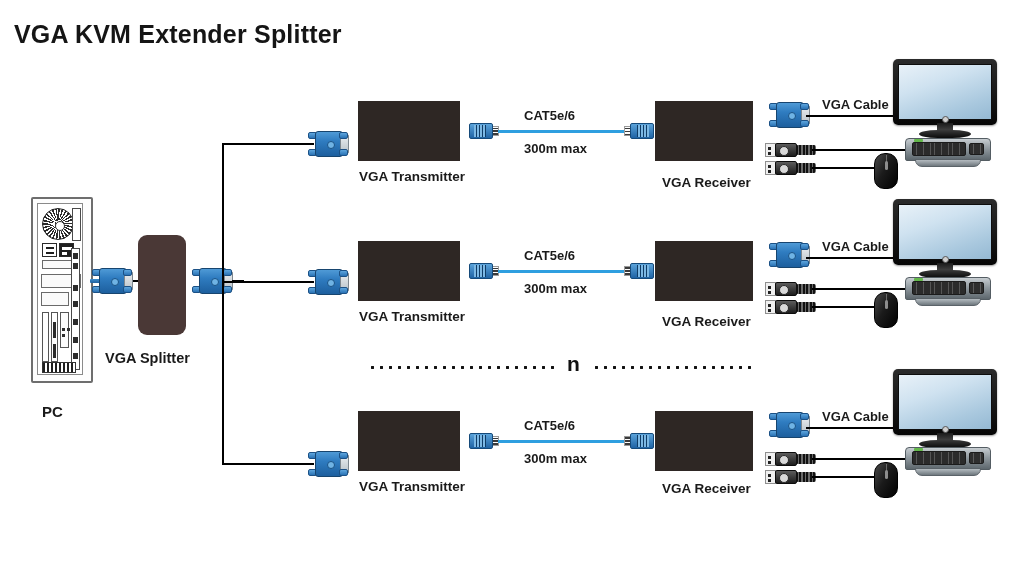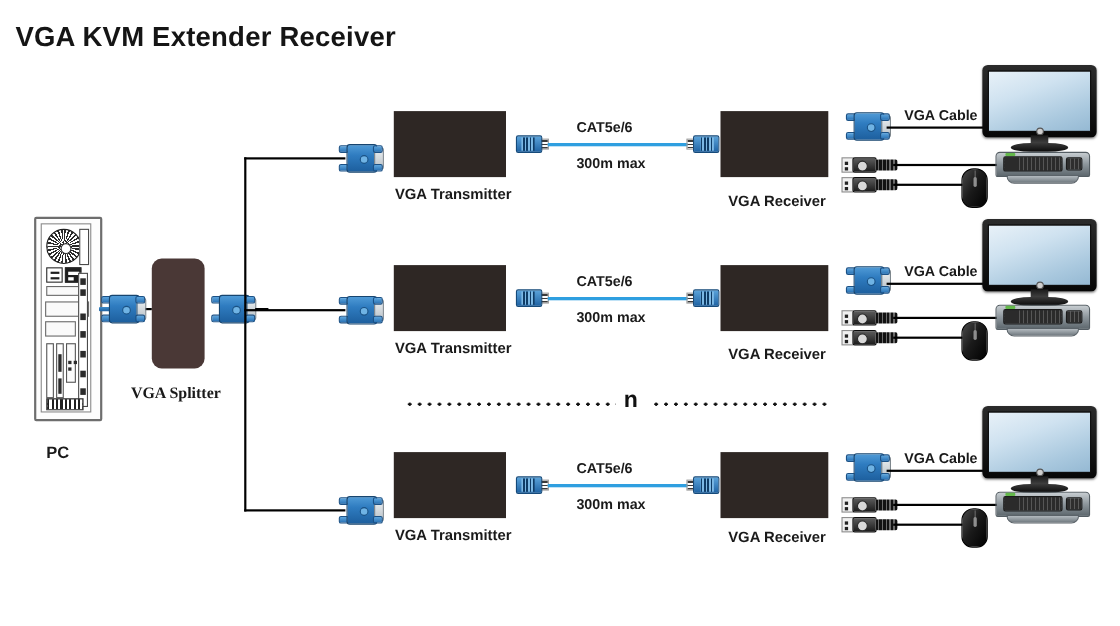--- a/index.html
+++ b/index.html
@@ -119,21 +119,21 @@
   .mouse .split{position:absolute;left:11px;top:1px;width:1px;height:7px;background:#6a6a6a;}
   
   .dots{position:absolute;height:3px;
         background-image:radial-gradient(circle,#111 1.4px,transparent 1.6px);
         background-size:9px 3px;background-repeat:repeat-x;}
   #n-label{position:absolute;font-size:21px;font-weight:bold;color:#111;}
 </style>
 </head>
 <body>
 
-<div class="abs" id="title">VGA KVM Extender Receiver</div>
+<div class="abs" id="title">VGA KVM Extender Splitter</div>
 
 <div class="abs" style="left:31px;top:197px;">
   <div class="pc-case"></div>
   <div class="pc-inner">
     <div class="pc-fan">
         <div class="pc-fanhub"></div>
       </div>
     <div class="pc-bay" style="left:4px;top:39px;width:15px;height:14px;">
       <div class="pc-bay-ico" style="left:3px;top:3px;width:8px;height:2px;"></div>
       <div class="pc-bay-ico" style="left:3px;top:8px;width:8px;height:2px;"></div>
@@ -174,21 +174,21 @@
   <div class="scr1 screw"></div>
   <div class="scr2 screw"></div>
   <div class="bodyw"></div>
   <div class="dot"></div>
   <div class="shell"></div>
   <div class="scr3 screw"></div>
   <div class="scr4 screw"></div>
 </div>
 
 <div class="splitter" style="left:138px;top:235px;"></div>
-<div class="abs lbl" style="left:119px;top:350px;font-size:14.5px;font-family:Liberation Serif, serif;">VGA Splitter</div>
+<div class="abs lbl" style="left:105px;top:350px;font-size:14.5px;">VGA Splitter</div>
 <div class="vga" style="left:190px;top:266px;">
   <div class="scr1 screw"></div>
   <div class="scr2 screw"></div>
   <div class="bodyw"></div>
   <div class="dot"></div>
   <div class="shell"></div>
   <div class="scr3 screw"></div>
   <div class="scr4 screw"></div>
 </div>
 

